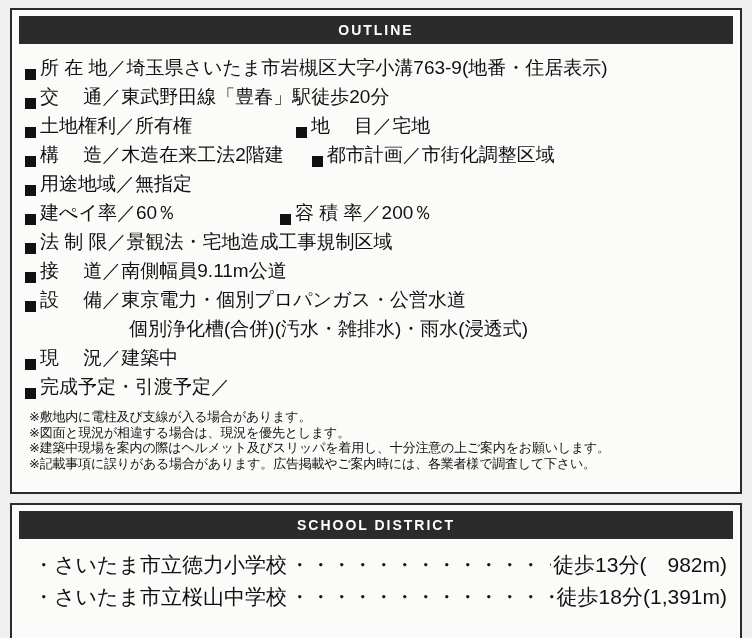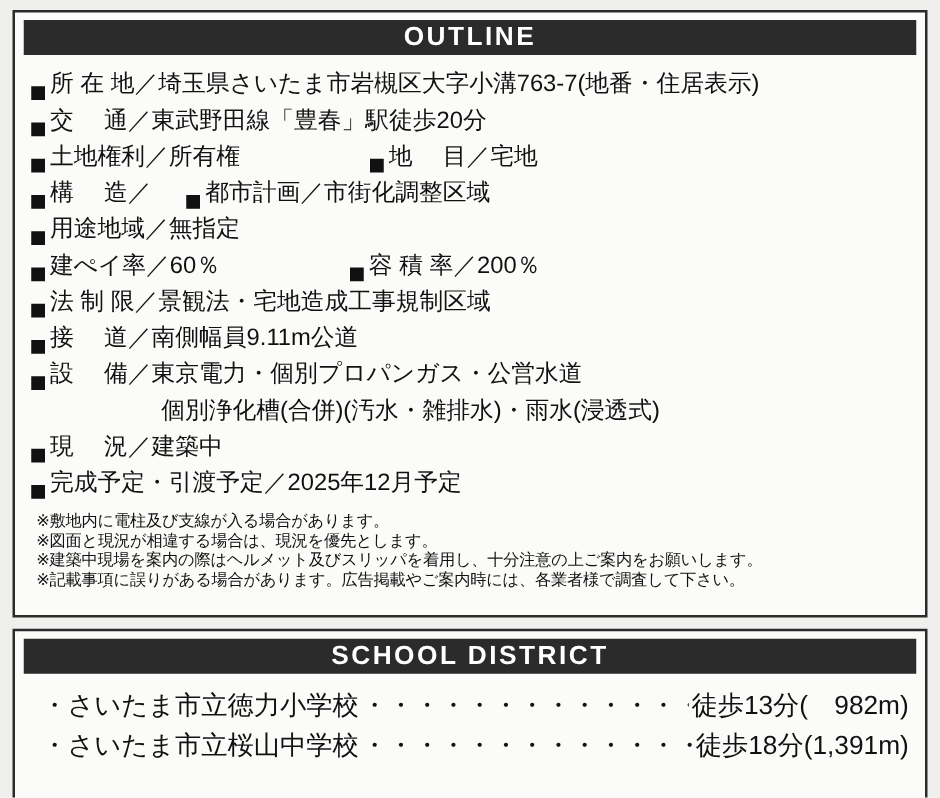--- a/index.html
+++ b/index.html
@@ -30,21 +30,21 @@
   }
   .panel + .panel {
     margin-top: 9px;
   }
   .section-header {
     background: #2b2b2b;
     color: #ffffff;
     text-align: center;
     font-weight: bold;
     letter-spacing: 2px;
-    font-size: 21px;
+    font-size: 14px;
     line-height: 28px;
     height: 28px;
     box-sizing: border-box;
   }
   .outline-body {
     padding: 9px 4px 2px 6px;
   }
   .row {
     display: flex;
     align-items: flex-start;
@@ -128,21 +128,21 @@
   <div class="panel outline-panel">
     <div class="section-header">OUTLINE</div>
 
     <div class="outline-body">
 
       <div class="row">
         <span class="cell">
           <span class="sq"></span>
           <span class="lbl">所 在 地</span>
           <span class="lbl">／</span>
-          <span class="val">埼玉県さいたま市岩槻区大字小溝763-7(地番・住居表示)</span>
+          <span class="val">埼玉県さいたま市岩槻区大字小溝763-9(地番・住居表示)</span>
         </span>
       </div>
 
       <div class="row">
         <span class="cell">
           <span class="sq"></span>
           <span class="lbl">交　 通</span>
           <span class="lbl">／</span>
           <span class="val">東武野田線「豊春」駅徒歩20分</span>
         </span>
@@ -161,20 +161,21 @@
           <span class="lbl">／</span>
           <span class="val">宅地</span>
         </span>
       </div>
 
       <div class="row">
         <span class="cell">
           <span class="sq"></span>
           <span class="lbl">構　 造</span>
           <span class="lbl">／</span>
+          <span class="val">木造在来工法2階建</span>
         </span>
         <span class="cell two" style="margin-left:28px;">
           <span class="sq"></span>
           <span class="lbl">都市計画</span>
           <span class="lbl">／</span>
           <span class="val">市街化調整区域</span>
         </span>
       </div>
 
       <div class="row">
@@ -237,21 +238,20 @@
           <span class="lbl">／</span>
           <span class="val">建築中</span>
         </span>
       </div>
 
       <div class="row">
         <span class="cell">
           <span class="sq"></span>
           <span class="lbl">完成予定・引渡予定</span>
           <span class="lbl">／</span>
-          <span class="val">2025年12月予定</span>
         </span>
       </div>
 
       <div class="notes">
         <div class="note">※敷地内に電柱及び支線が入る場合があります。</div>
         <div class="note">※図面と現況が相違する場合は、現況を優先とします。</div>
         <div class="note">※建築中現場を案内の際はヘルメット及びスリッパを着用し、十分注意の上ご案内をお願いします。</div>
         <div class="note">※記載事項に誤りがある場合があります。広告掲載やご案内時には、各業者様で調査して下さい。</div>
       </div>
 

